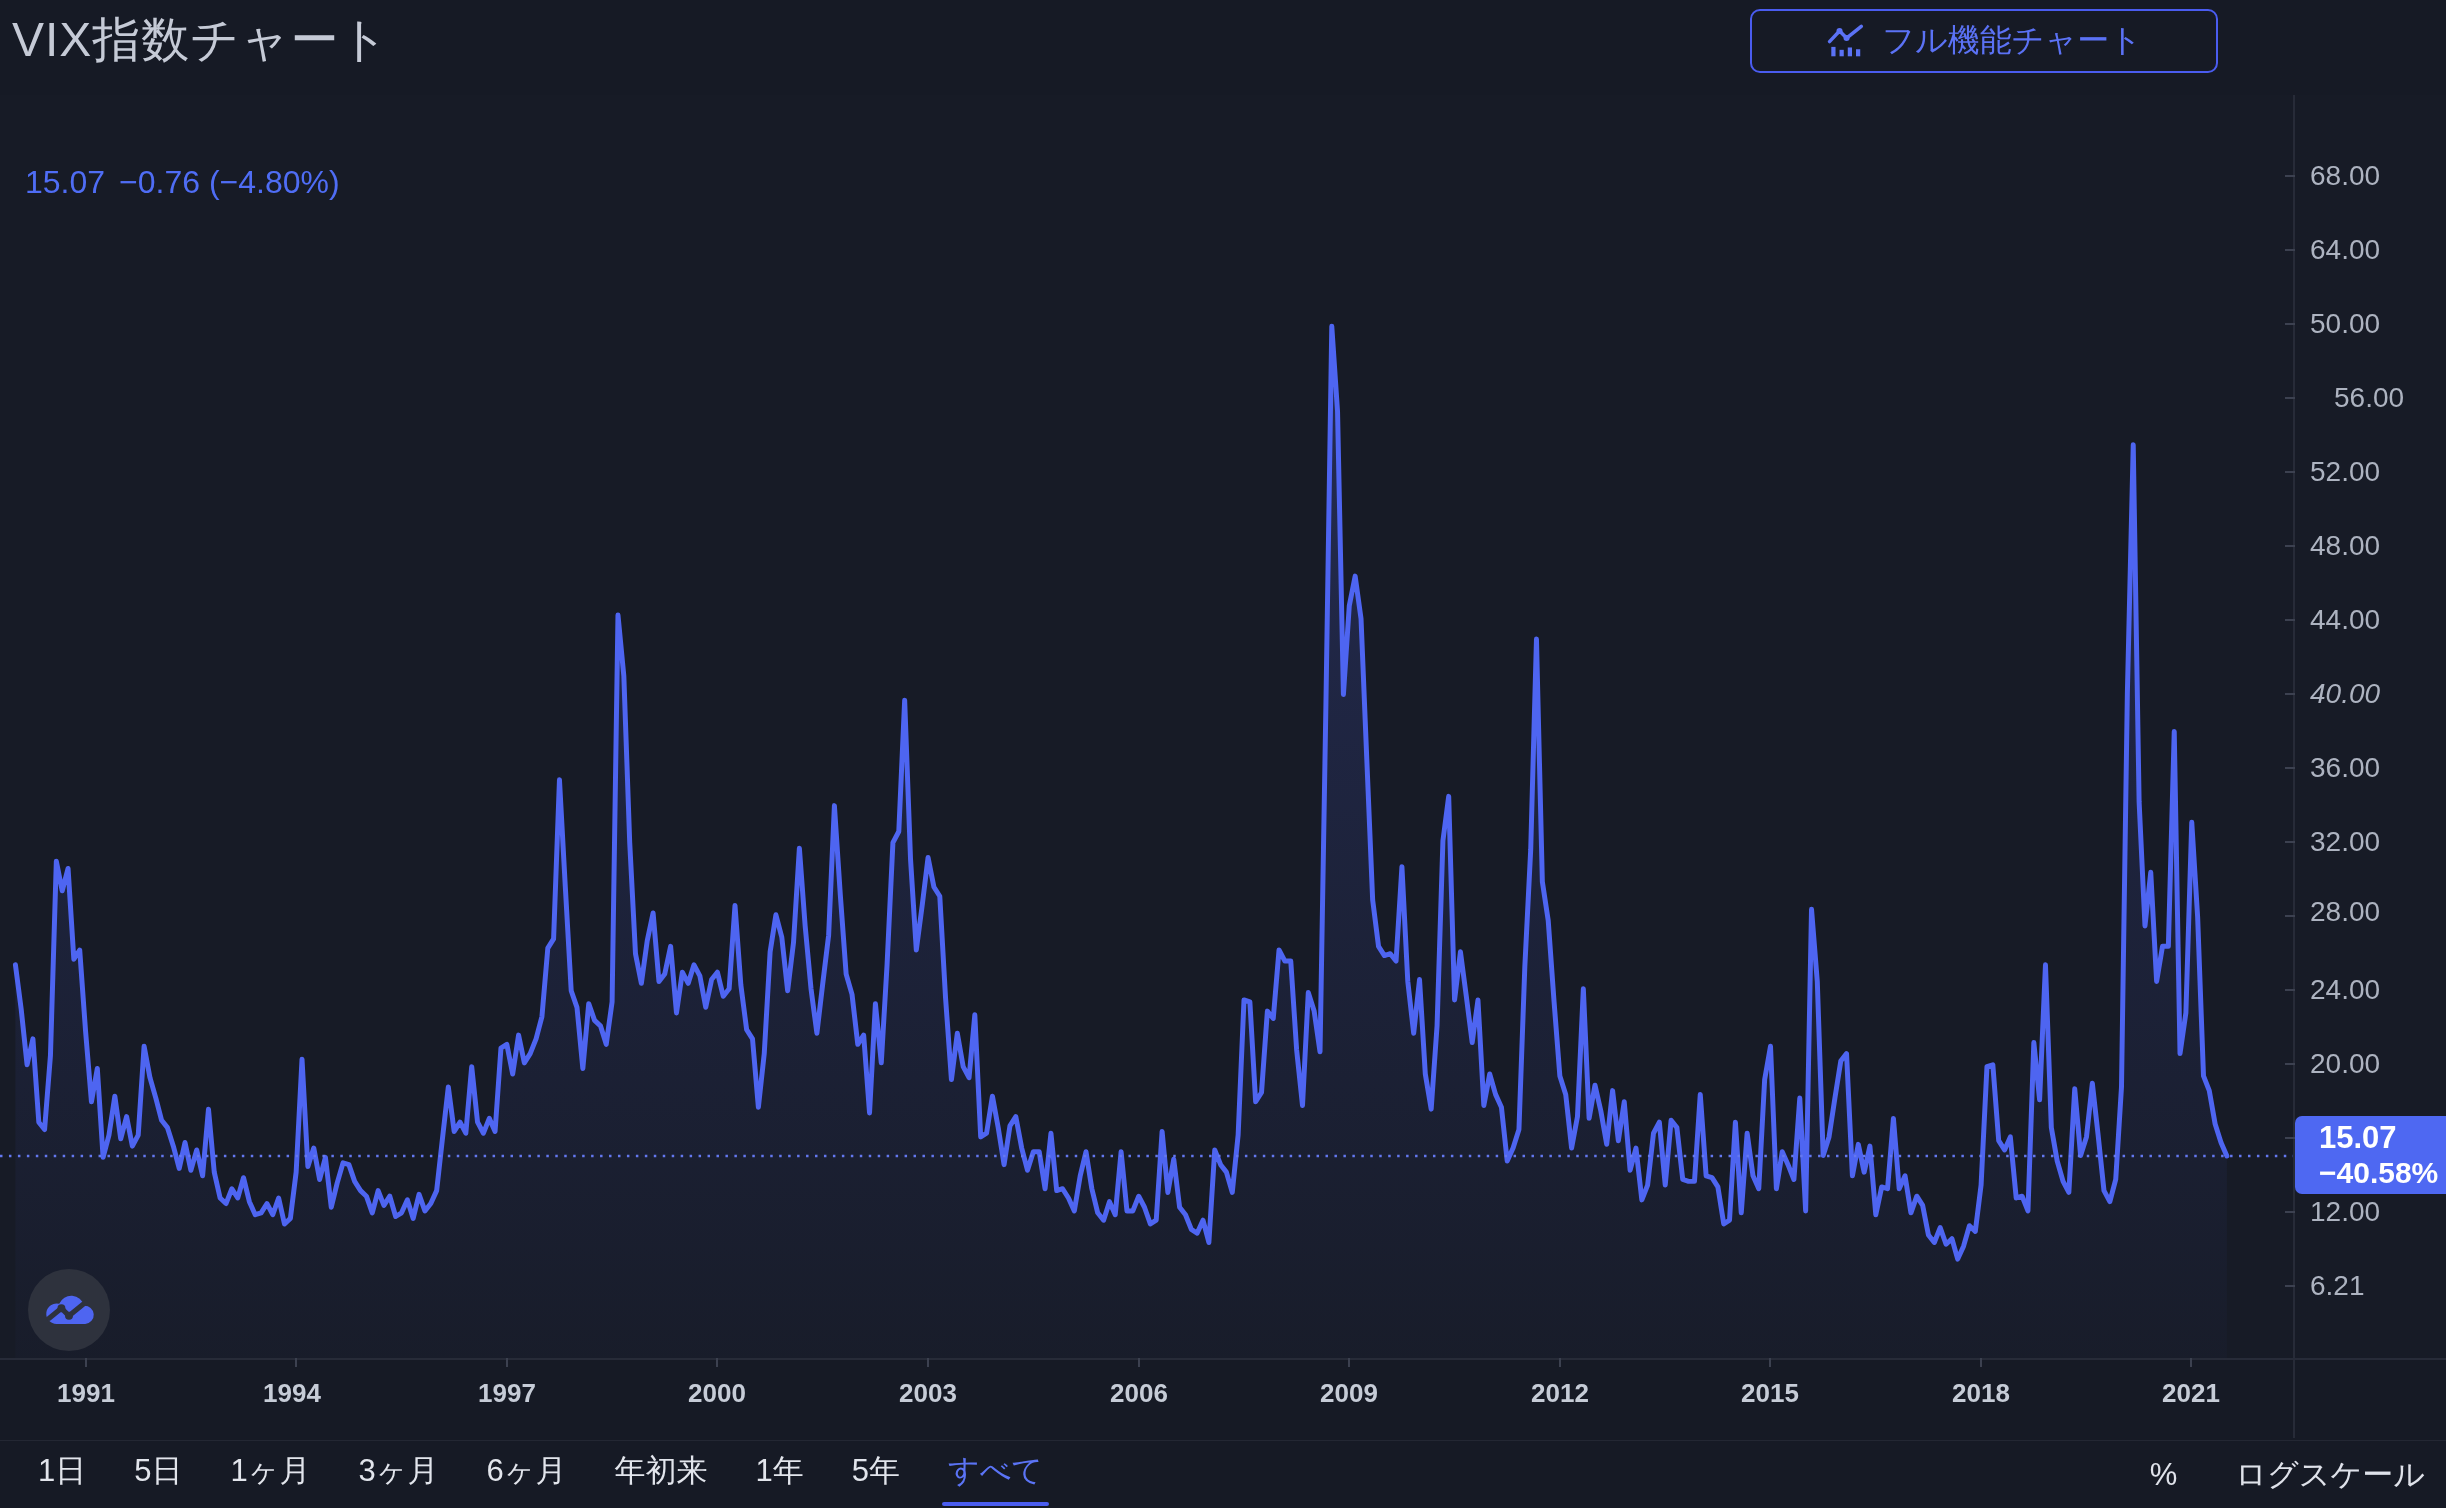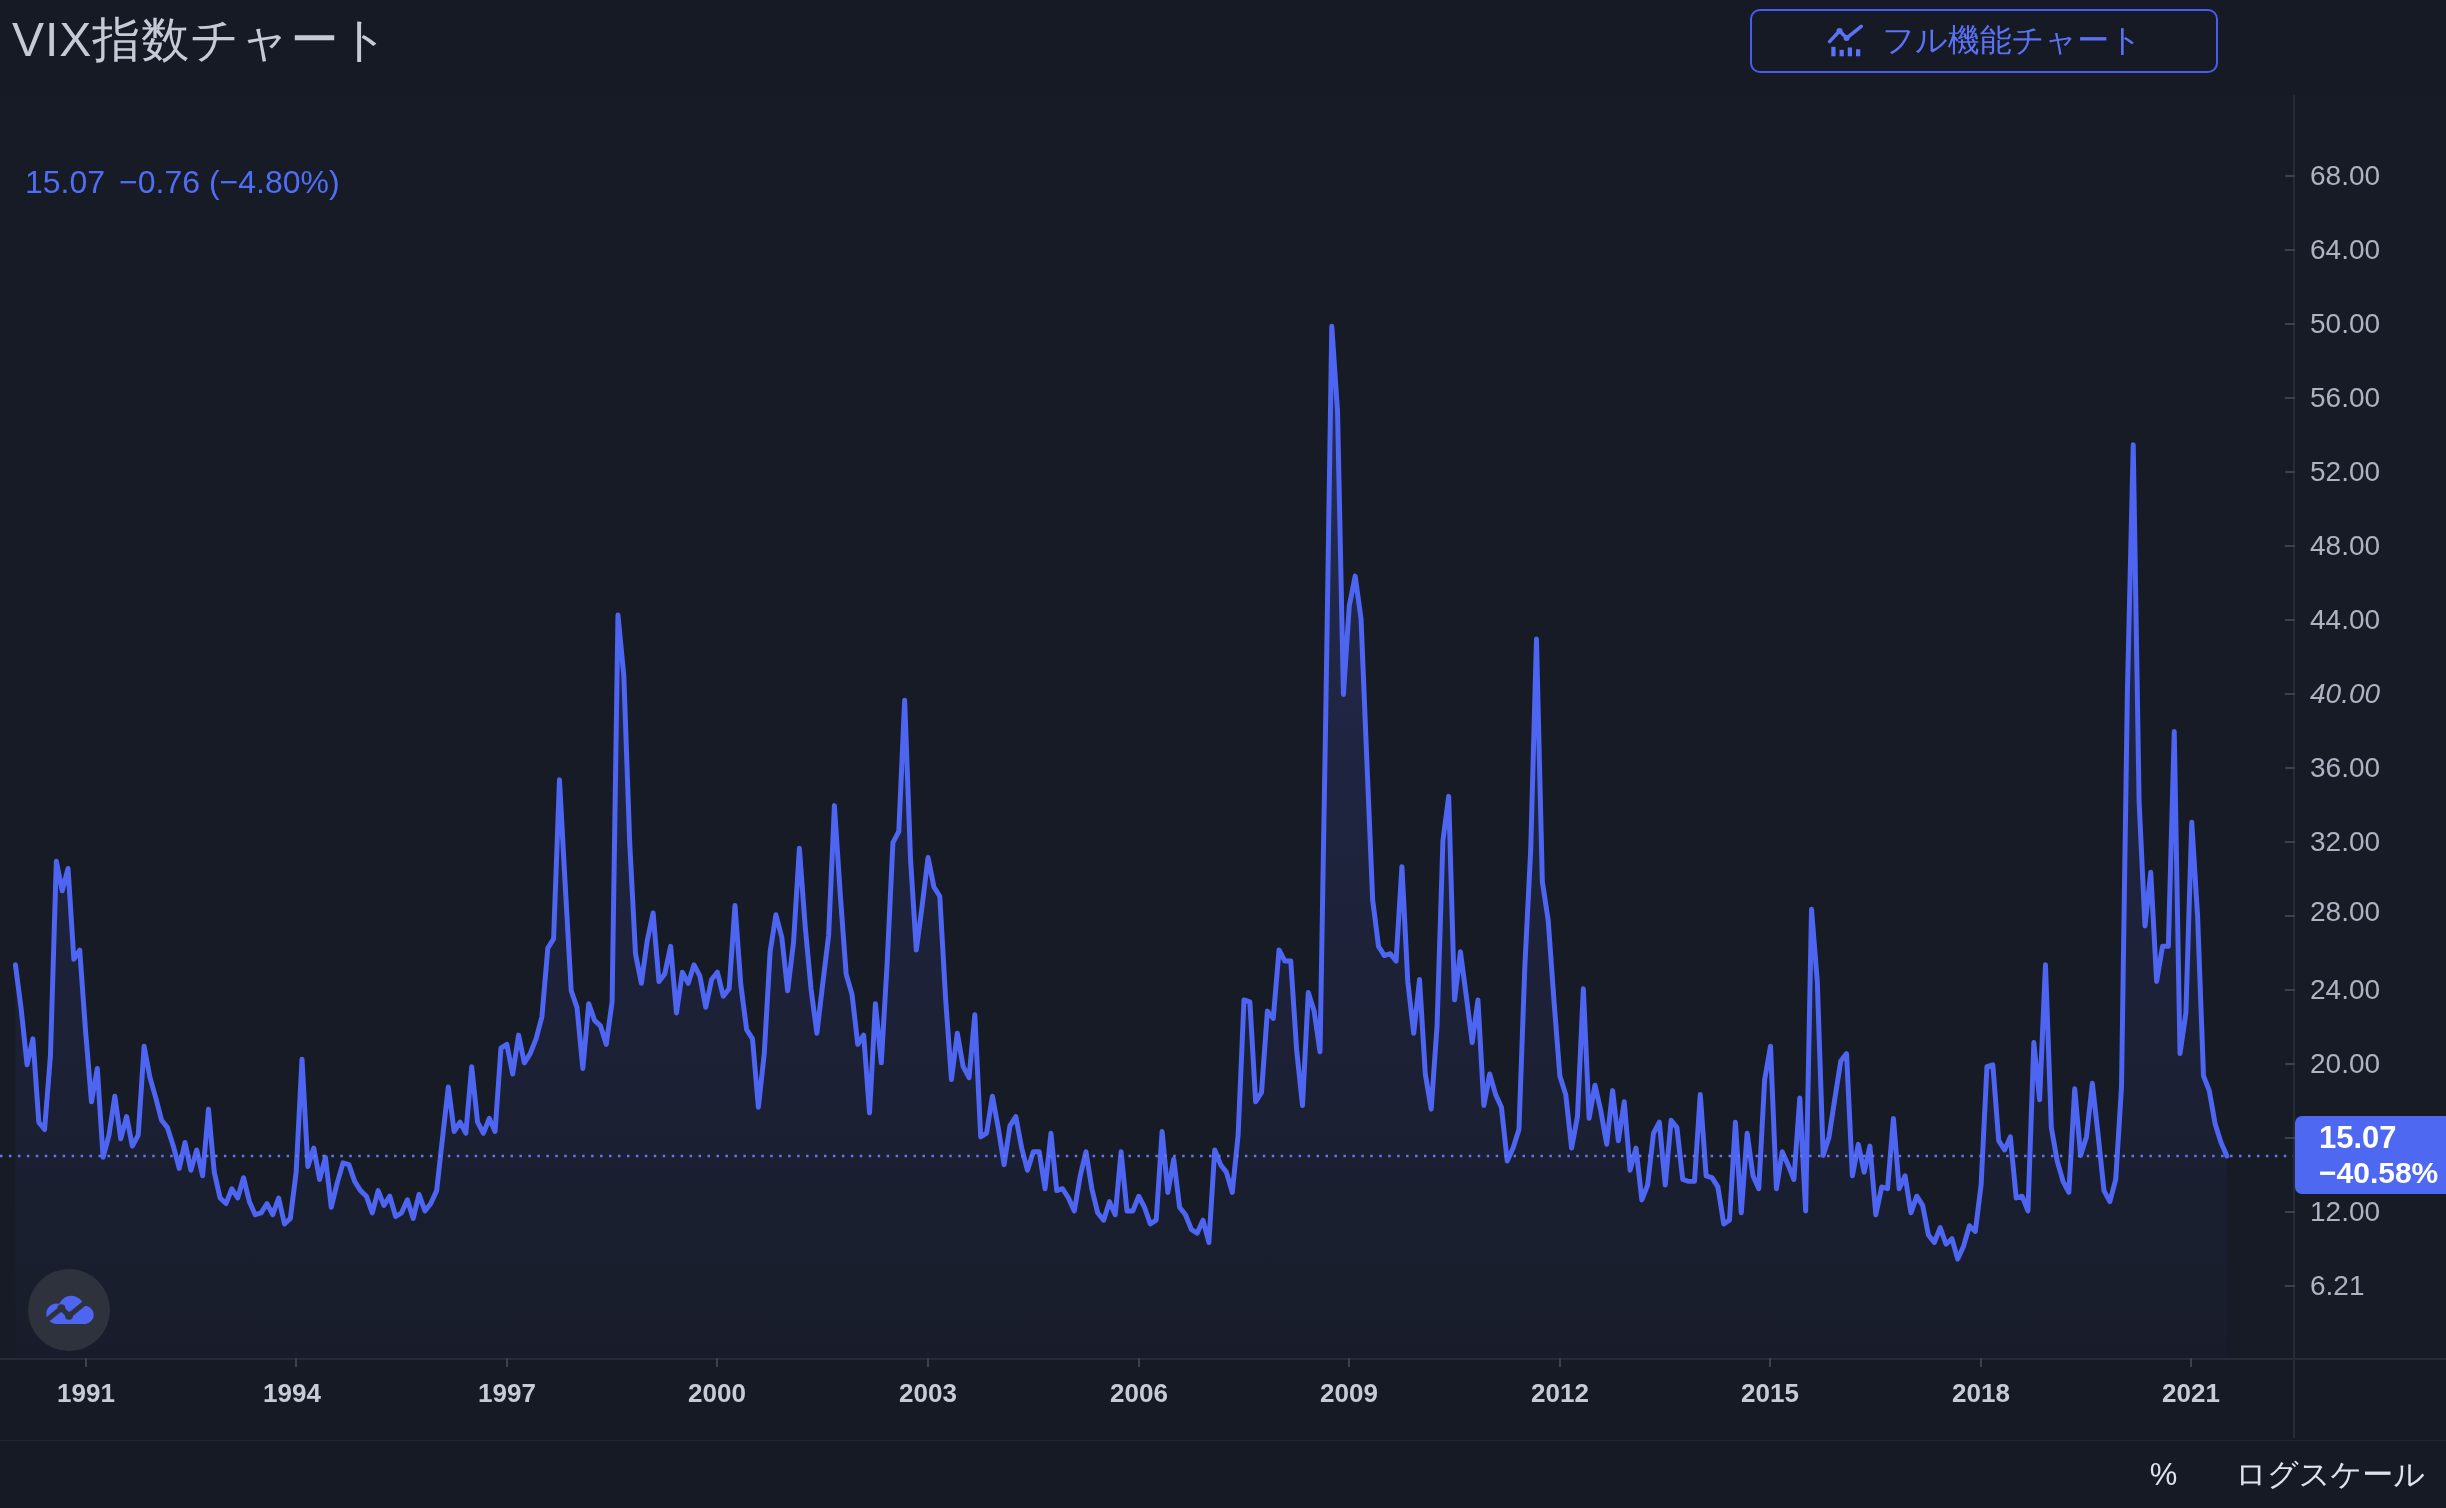--- a/index.html
+++ b/index.html
@@ -102,21 +102,21 @@
   <div id="axis-hline"></div>
 
   <div id="y-axis">
       <div class="ytick" style="top: 175px;"></div>
       <div class="ylabel" style="top: 176px;">68.00</div>
       <div class="ytick" style="top: 249px;"></div>
       <div class="ylabel" style="top: 250px;">64.00</div>
       <div class="ytick" style="top: 323px;"></div>
       <div class="ylabel" style="top: 324px;">50.00</div>
       <div class="ytick" style="top: 397px;"></div>
-      <div class="ylabel" style="top: 398px;">56.00</div>
+      <div class="ylabel" style="top: 398px; margin-left: 24px;">56.00</div>
       <div class="ytick" style="top: 471px;"></div>
       <div class="ylabel" style="top: 472px;">52.00</div>
       <div class="ytick" style="top: 545px;"></div>
       <div class="ylabel" style="top: 546px;">48.00</div>
       <div class="ytick" style="top: 619px;"></div>
       <div class="ylabel" style="top: 620px;">44.00</div>
       <div class="ytick" style="top: 693px;"></div>
       <div class="ylabel" style="top: 694px; font-style: italic;">40.00</div>
       <div class="ytick" style="top: 767px;"></div>
       <div class="ylabel" style="top: 768px;">36.00</div>
@@ -171,20 +171,31 @@
       <g stroke="#2e323d" stroke-width="4.4" fill="none" stroke-linecap="round" stroke-linejoin="round">
         <polyline points="7,31 17.5,22.5 24,29 38,17.5"></polyline>
       </g>
       <circle cx="17.5" cy="22.5" r="3.4" fill="#2e323d"></circle>
       <circle cx="24" cy="29" r="3.4" fill="#2e323d"></circle>
     </svg>
   </div>
 
   <div id="tbar-divider"></div>
   <div id="toolbar">
+    <div id="ranges">
+        <span class="range">1日</span>
+        <span class="range">5日</span>
+        <span class="range">1ヶ月</span>
+        <span class="range">3ヶ月</span>
+        <span class="range">6ヶ月</span>
+        <span class="range">年初来</span>
+        <span class="range">1年</span>
+        <span class="range">5年</span>
+        <span class="range active">すべて</span>
+      </div>
     <div id="right-ctl">
       <span id="pct-btn">%</span>
       <span id="log-btn">ログスケール</span>
     </div>
   </div>
 
 </div>
 
 
 </body></html>

